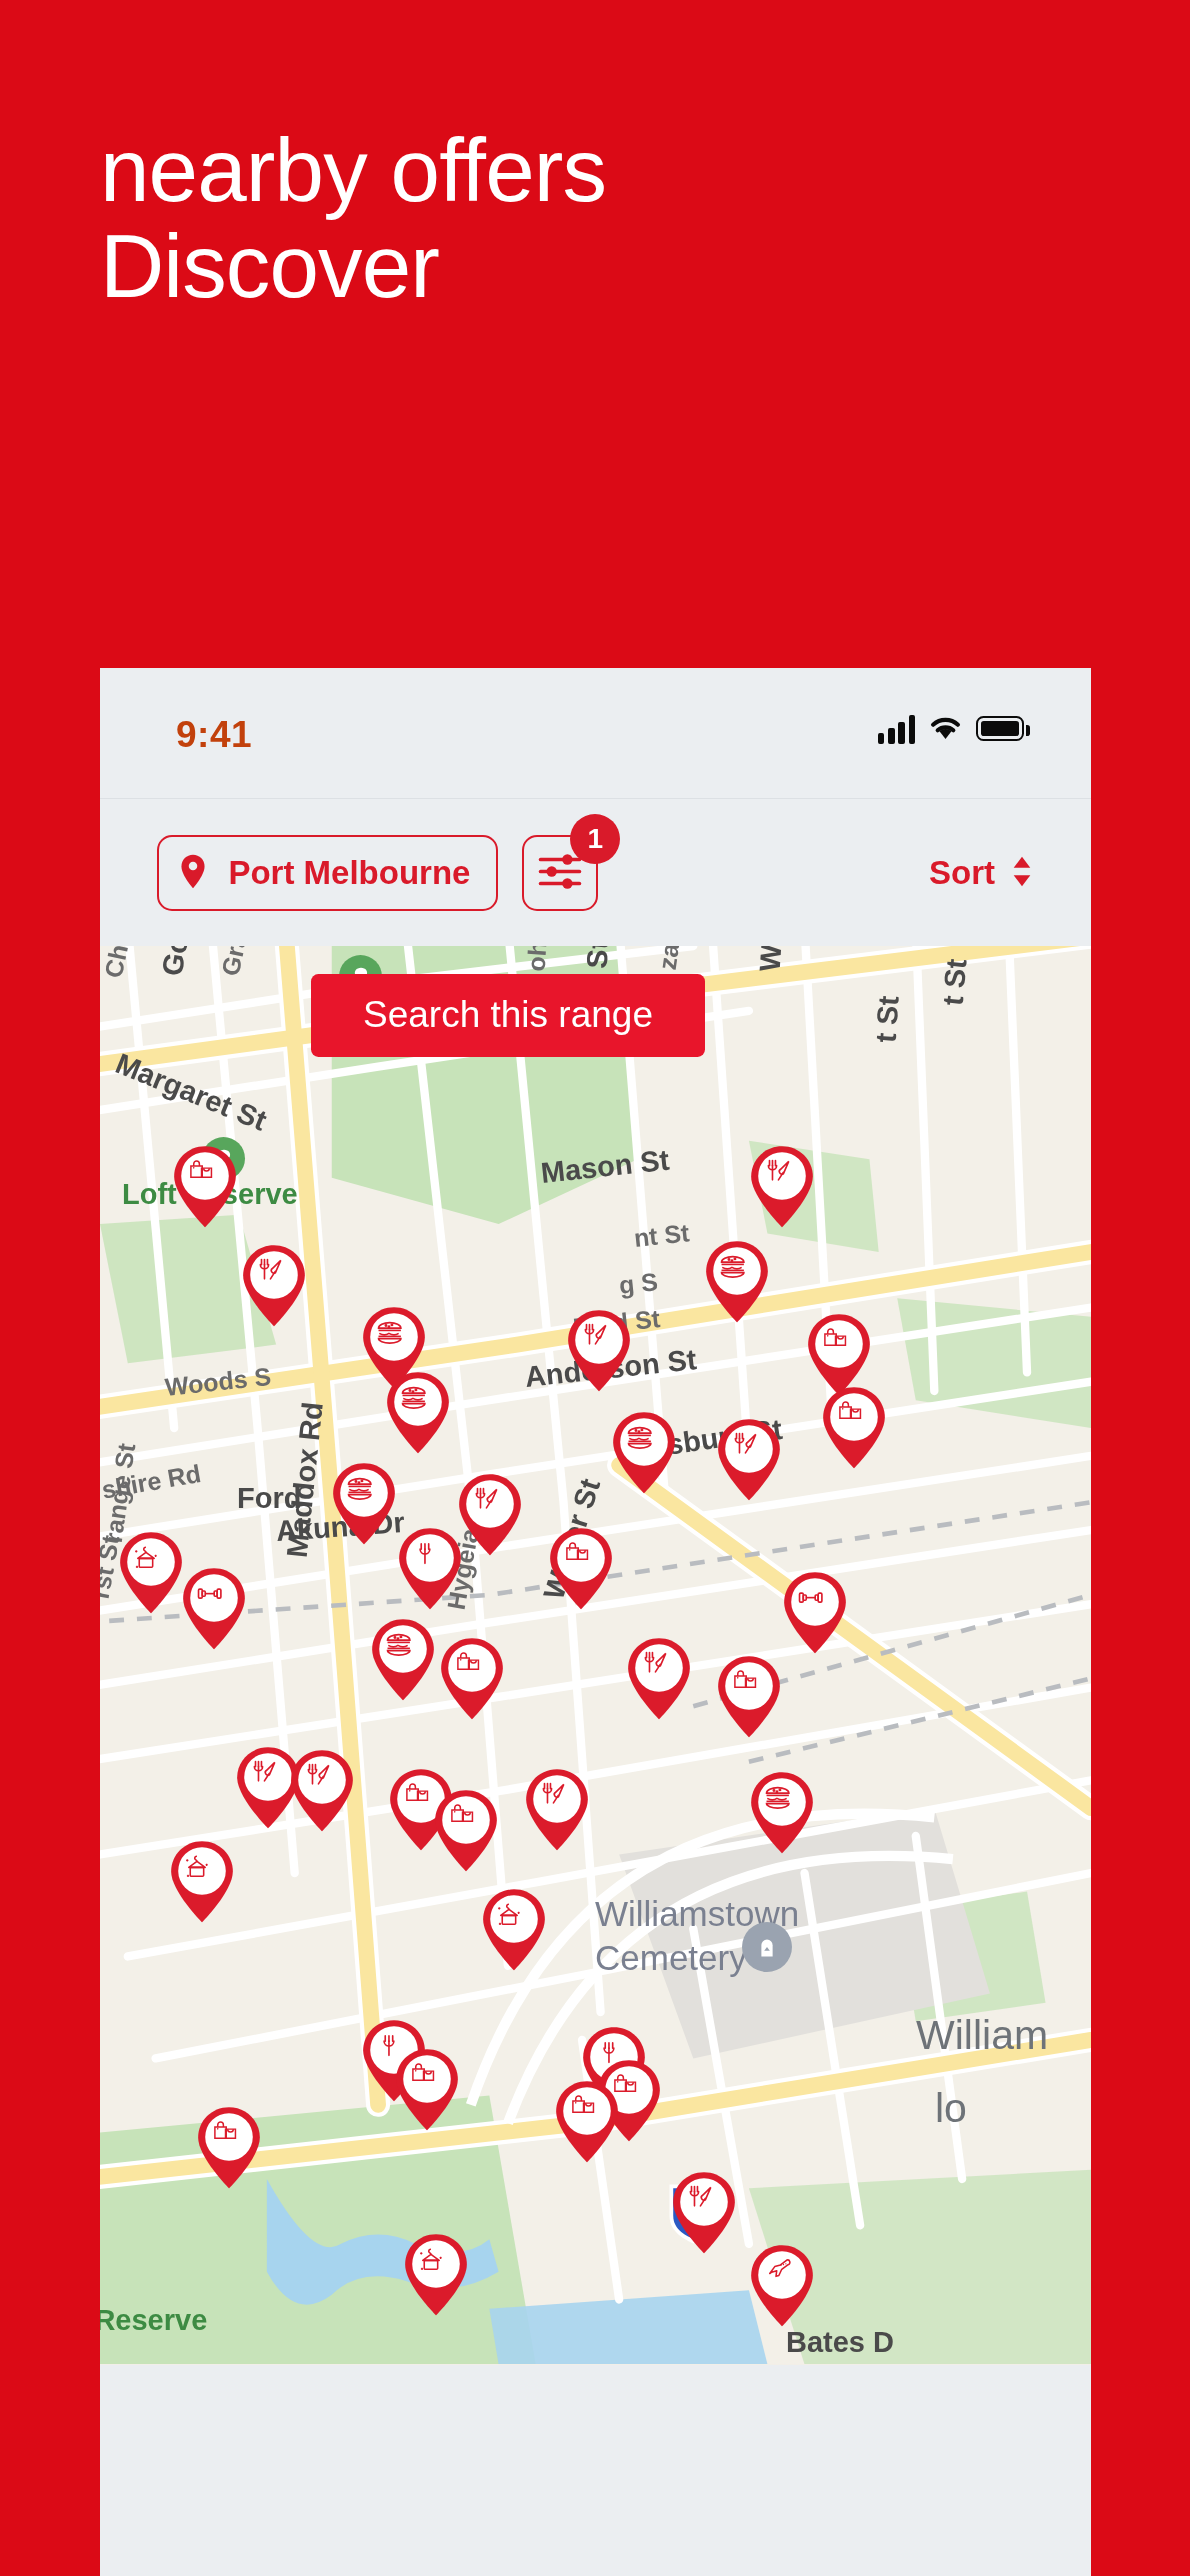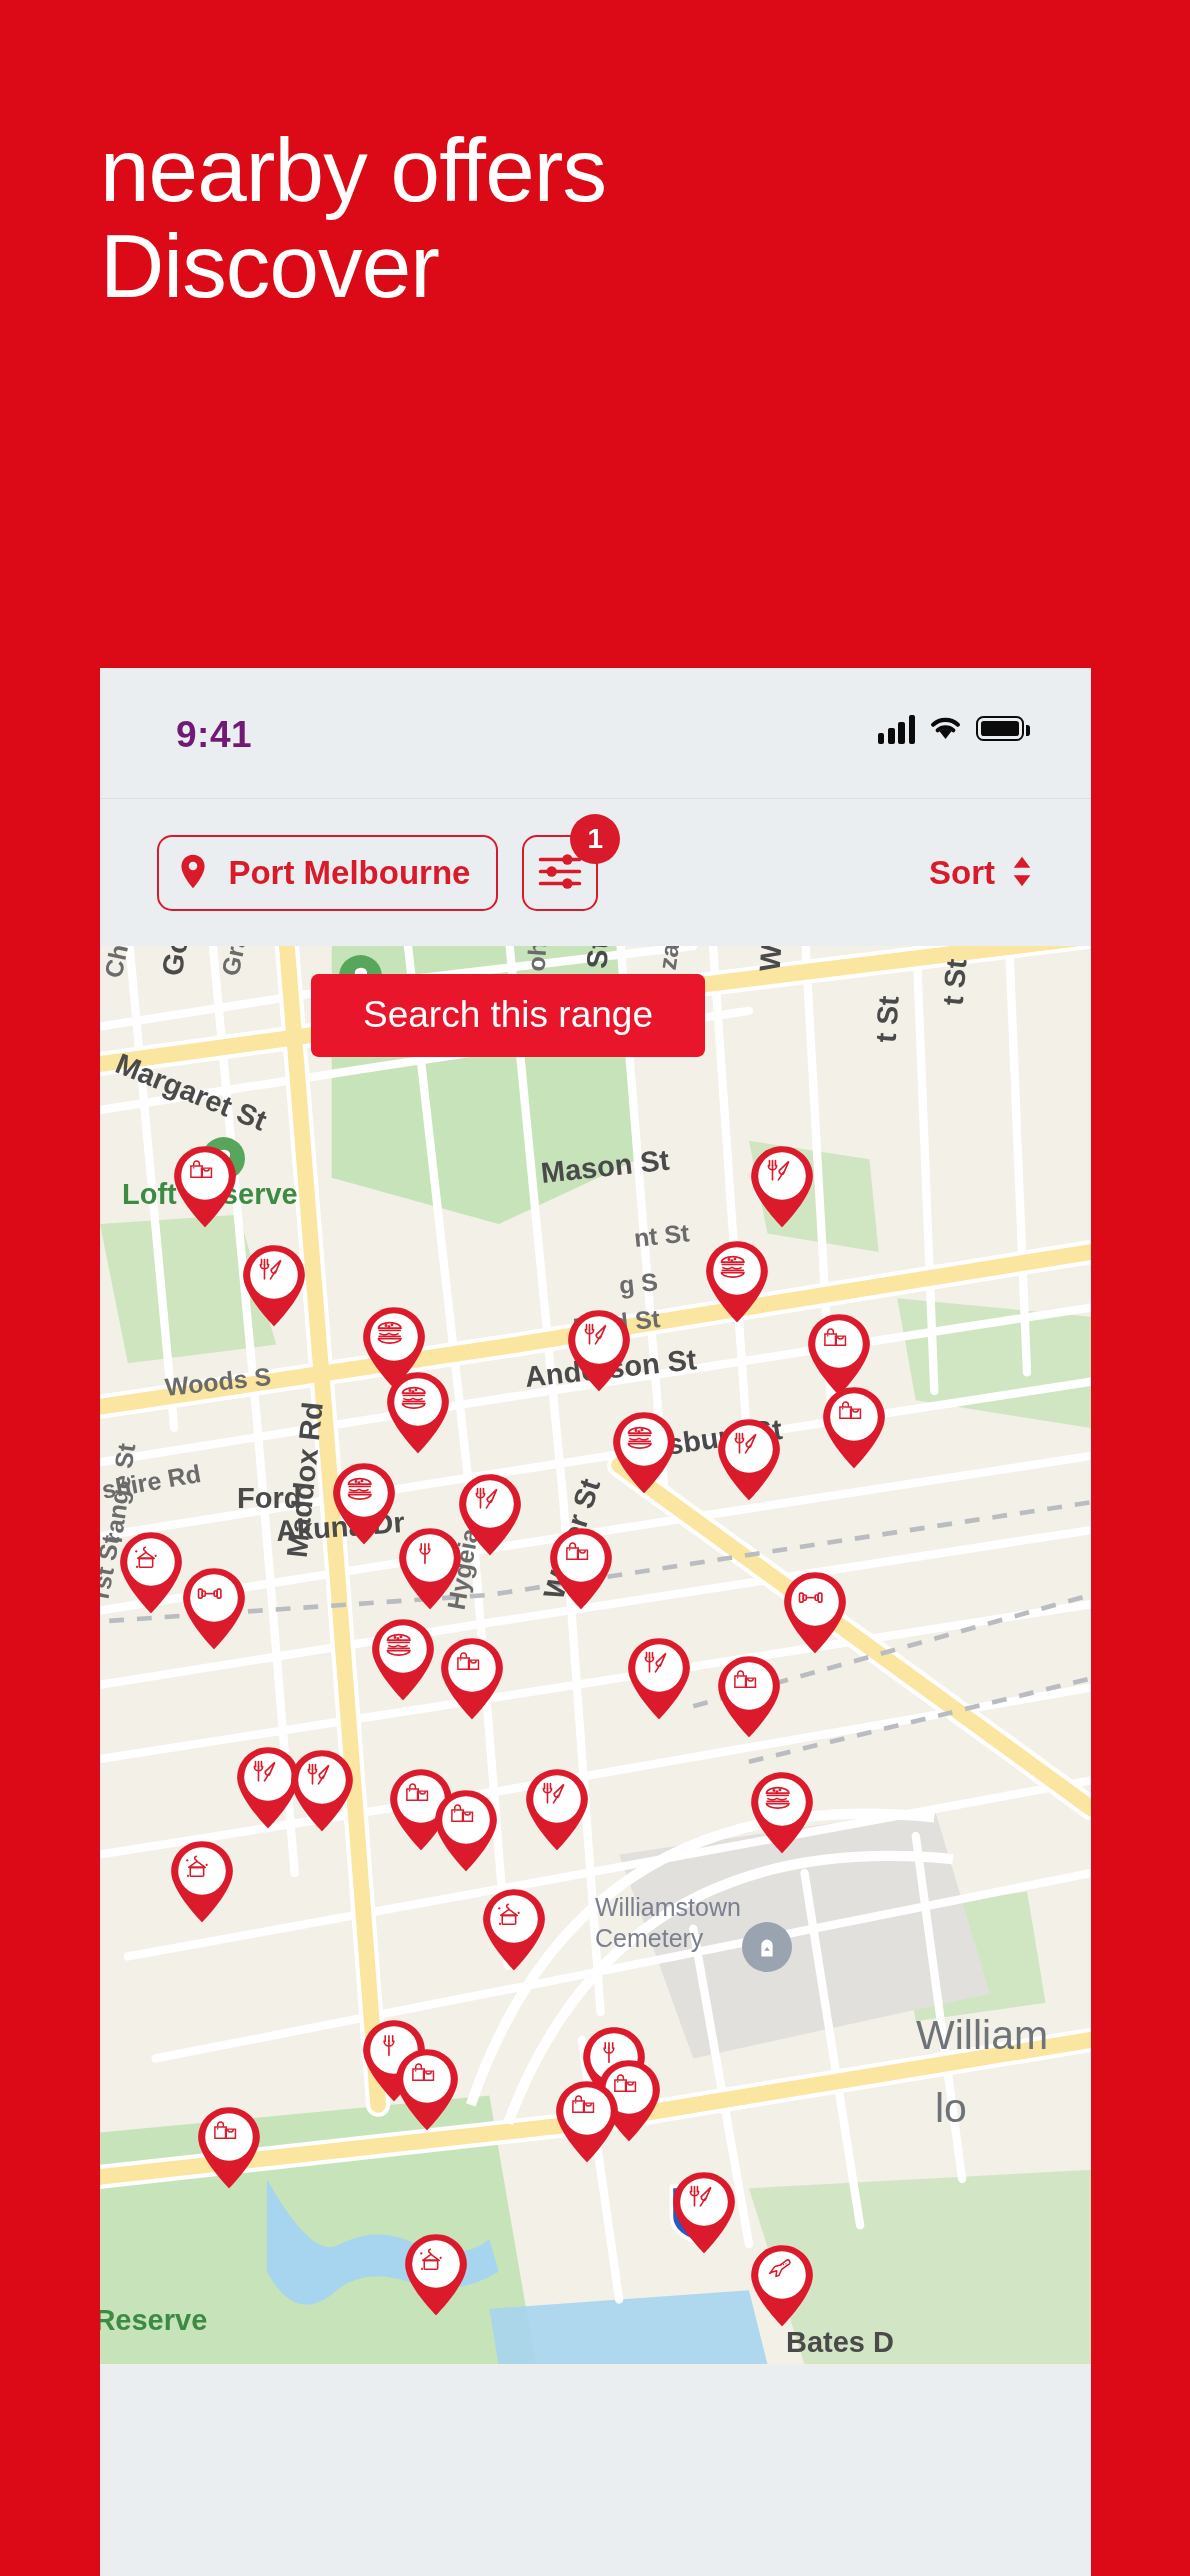--- a/index.html
+++ b/index.html
@@ -33,21 +33,21 @@
   }
 
   
   #status-bar {
     position:relative;
     height:130px;
     background:#EBEEF1;
   }
   #status-time {
     position:absolute; left:76px; top:46px;
-    font-size:37px; font-weight:700; color:#701a75;
+    font-size:37px; font-weight:700; color:#c2410c;
     letter-spacing:0.5px;
   }
   #status-icons {
     position:absolute; right:67px; top:45px;
     display:flex; align-items:center; gap:13px;
   }
   .sig-bars { display:flex; align-items:flex-end; gap:3.7px; height:30px; }
   .sig-bars i { display:block; width:6.5px; background:#0B0B0B; border-radius:1.9px; }
   .sig-bars i:nth-child(1){height:10.2px;}
   .sig-bars i:nth-child(2){height:16px;}
@@ -116,21 +116,21 @@
   .map-label {
     position:absolute;
     font-size:25px;
     color:#6B6B6B;
     font-weight:700;
     white-space:nowrap;
     transform-origin:left center;
   }
   .map-label.dark { color:#4A4A4A; font-size:29px; }
   .map-label.park { color:#3D8B43; font-size:29px; }
-  .map-label.place { color:#7A8090; font-size:25px; font-weight:400; }
+  .map-label.place { color:#7A8090; font-size:35px; font-weight:400; }
   .map-label.big { font-size:41px; color:#6E7378; font-weight:400;}
 
   
   #search-area-btn {
     position:absolute; left:211px; top:28px;
     background:#E8152B; color:#fff;
     border-radius:7.4px;
     padding:20.4px 52px;
     font-size:37px;
     z-index:30;

